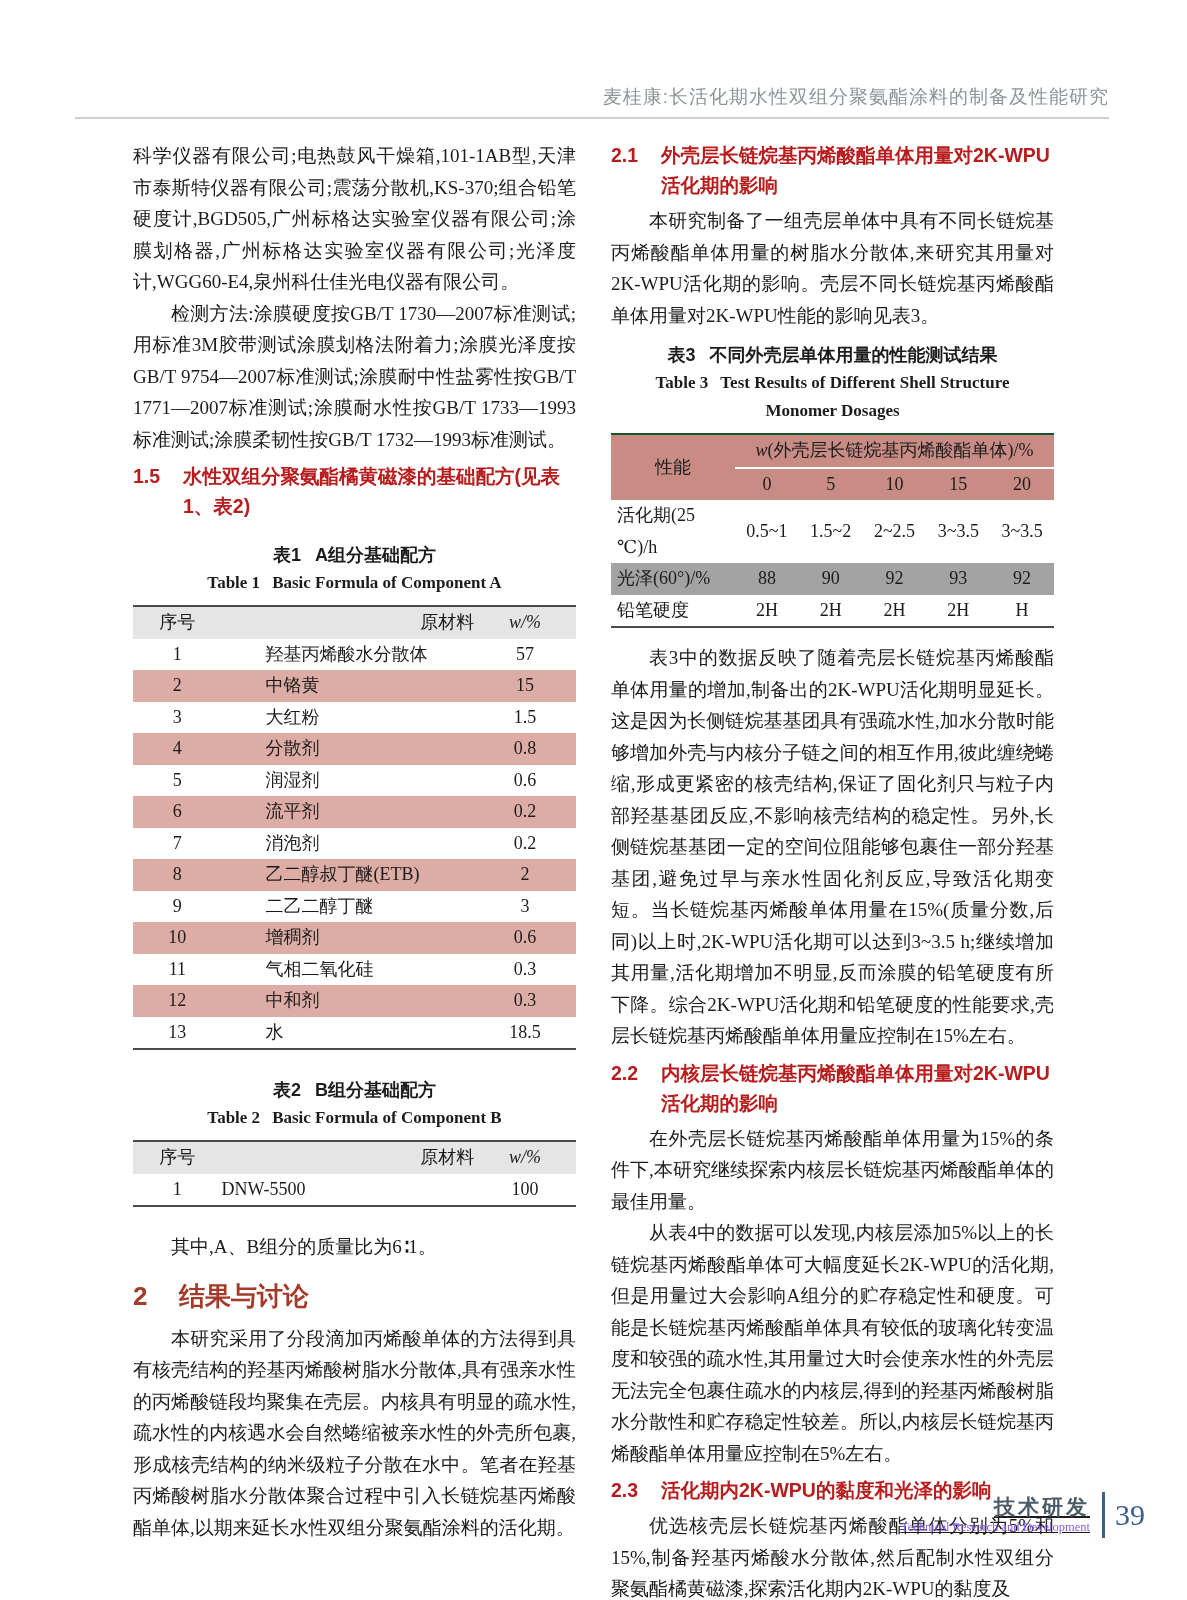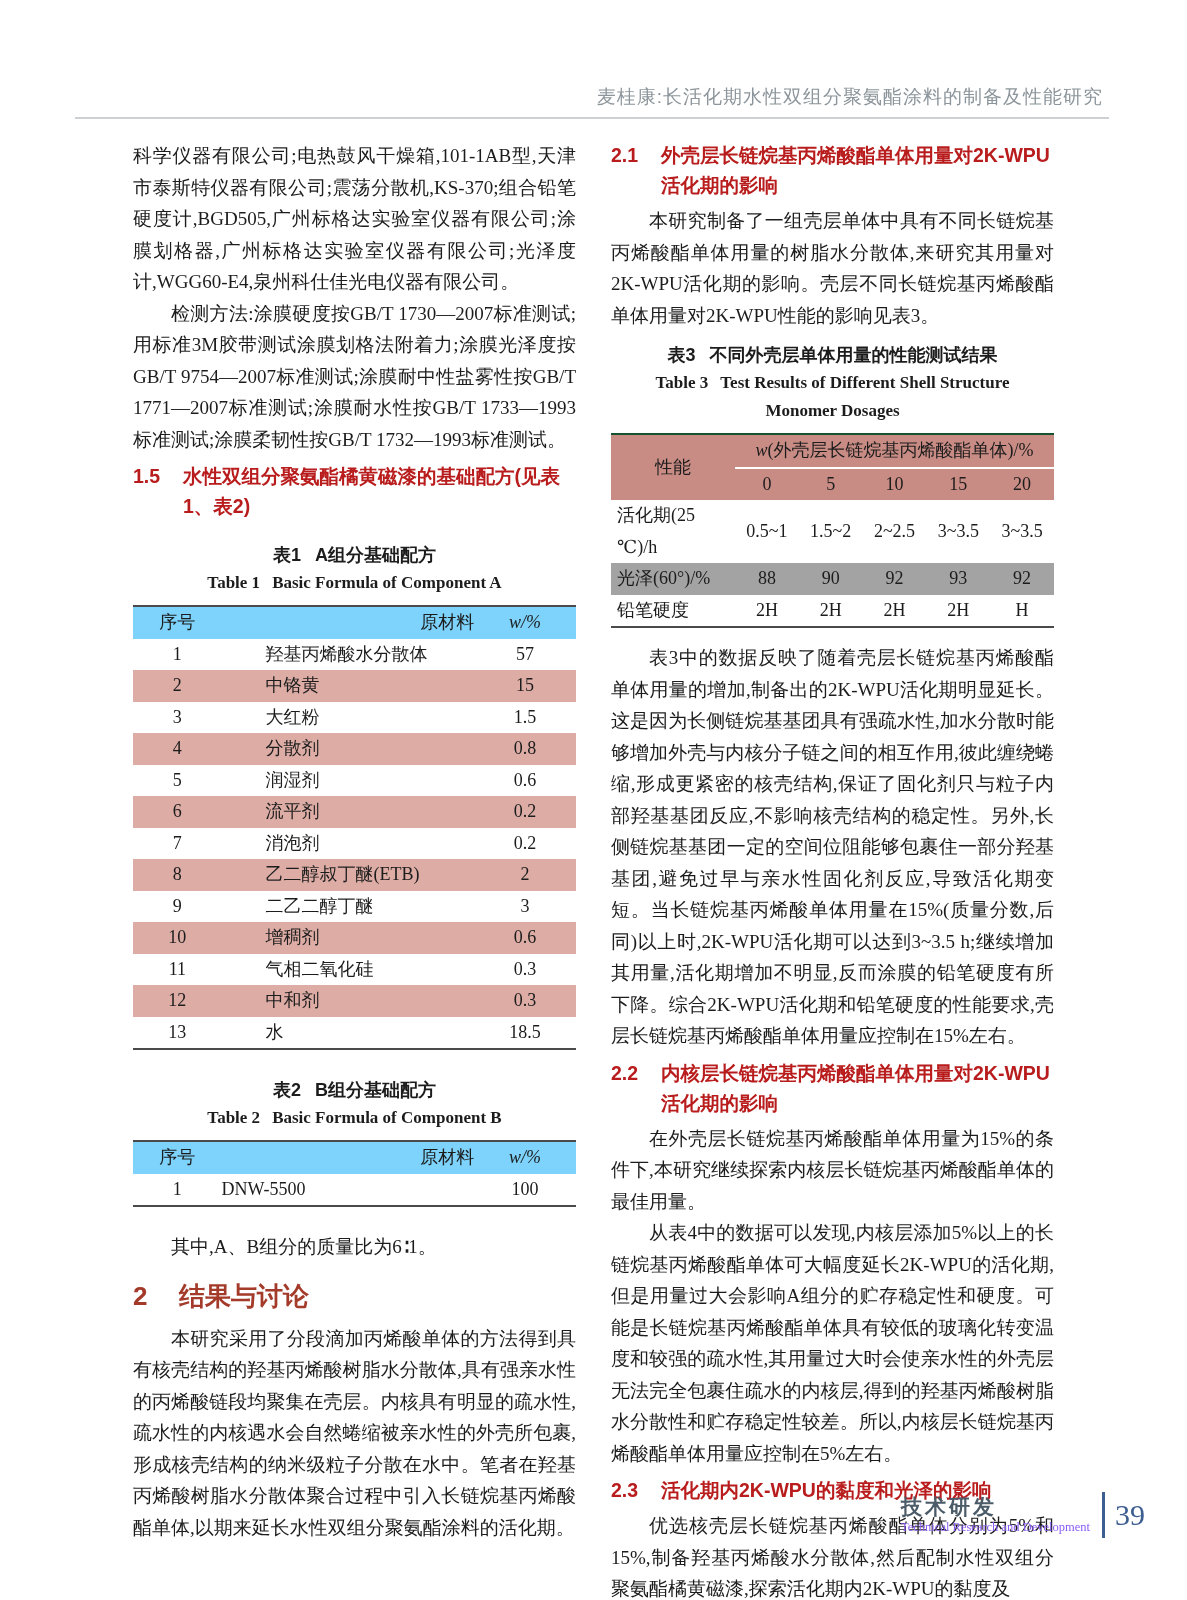--- a/index.html
+++ b/index.html
@@ -1,19 +1,19 @@
 <!DOCTYPE html>
 <html><head>
 <meta charset="utf-8">
 <style>
   html,body{margin:0;padding:0;background:#ffffff;}
   .page{position:relative;width:1187px;height:1600px;background:#ffffff;overflow:hidden;
         font-family:"Liberation Serif","DejaVu Serif",serif;color:#1c1c1c;}
   
-  .running-head{position:absolute;top:84px;left:75px;right:84px;text-align:right;
+  .running-head{position:absolute;top:84px;left:75px;right:78px;text-align:right;
     font-family:"Liberation Sans","DejaVu Sans",sans-serif;font-size:19px;color:#8c959b;letter-spacing:1px;}
   .head-rule{position:absolute;top:117px;left:75px;right:78px;height:2px;background:#cdd1d3;}
   
   .columns{position:absolute;top:140px;left:133px;width:921px;display:flex;gap:35px;}
   .col{width:443px;font-size:19px;line-height:31.5px;text-align:justify;}
   .para{margin:0;text-indent:2em;}
   .para.noindent{text-indent:0;}
   
   .h-sub{display:flex;color:#b91c1c;font-family:"Liberation Sans","DejaVu Sans",sans-serif;
     font-weight:bold;font-size:19.5px;line-height:30px;margin:6px 0 5px;text-align:left;}
@@ -26,40 +26,40 @@
   .cap{text-align:center;line-height:28px;}
   .cap-zh{font-family:"Liberation Sans","DejaVu Sans",sans-serif;font-weight:bold;font-size:18px;}
   .cap-zh .cl{margin-right:14px;}
   .cap-en{font-family:"Liberation Serif","DejaVu Serif",serif;font-weight:bold;font-size:17px;}
   .cap-en .cl{margin-right:12px;}
   .mt1{margin-top:20px;} .mt2{margin-top:26px;} .mt3{margin-top:10px;}
   
   table{border-collapse:collapse;width:100%;}
   .ftable{margin-top:8px;font-size:18px;border-top:2px solid #4a4a4a;border-bottom:2px solid #4a4a4a;}
   .ftable th,.ftable td{font-weight:normal;padding:0;height:27px;vertical-align:middle;}
-  .ftable thead tr{background:#7dd3fc;}
+  .ftable thead tr{background:#e5e5e5;}
   .ftable .c1{width:20%;text-align:center;}
   .ftable .c2{text-align:left;padding-left:44px;}
   .ftable .c2h{text-align:right;}
   .ftable .c3{width:23%;text-align:center;}
   .ftable tbody tr:nth-child(even){background:#dcaca5;}
   .ital{font-style:italic;}
   
   .ptable{margin-top:8px;font-size:18px;border-top:2px solid #14532d;border-bottom:2px solid #4a4a4a;}
   .ptable th,.ptable td{font-weight:normal;padding:0;vertical-align:middle;}
   .ptable thead th{background:#c98c85;}
   .ptable .pc1{width:28%;text-align:left;padding-left:6px;}
   .ptable thead .pc1{text-align:center;padding-left:0;}
   .ptable .pspan{height:31px;text-align:center;border-bottom:2px solid #ffffff;}
   .ptable .pv{height:28px;text-align:center;width:14.4%;}
   .ptable tbody tr{height:28px;}
   .ptable tbody tr:nth-child(2){background:#a3a3a3;}
   
   .footer{position:absolute;top:1492px;right:42px;display:flex;align-items:center;}
-  .footer-text{}
+  .footer-text{text-align:right;text-decoration:underline;}
   .footer-zh{font-family:"Liberation Sans","DejaVu Sans",sans-serif;font-weight:bold;
     font-size:21px;color:#4c5b68;letter-spacing:3px;line-height:24px;}
   .footer-en{font-family:"Liberation Serif","DejaVu Serif",serif;font-size:12.5px;color:#8b5cf6;line-height:16px;}
   .footer-bar{width:3px;height:46px;background:#3d5e90;margin:0 10px 0 12px;}
   .footer-num{font-family:"Liberation Serif","DejaVu Serif",serif;font-size:30px;color:#3d5e90;}
 </style>
 </head>
 <body>
 
 <div class="page">

